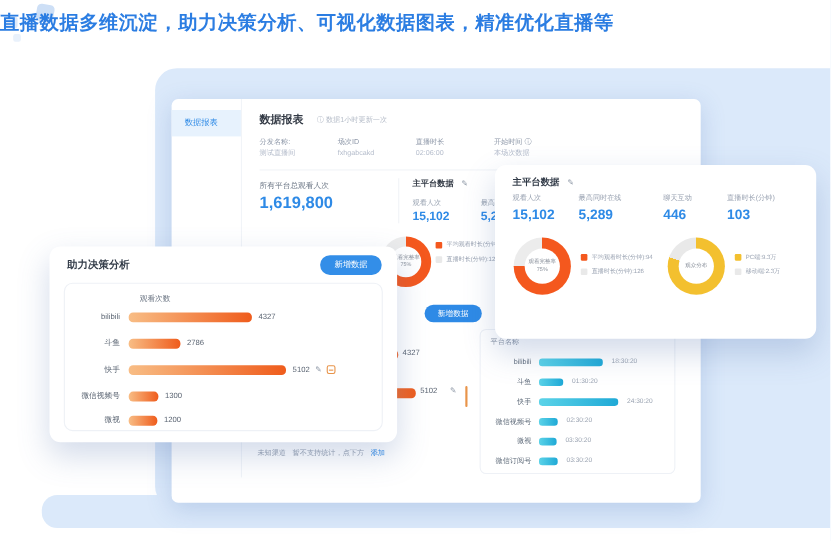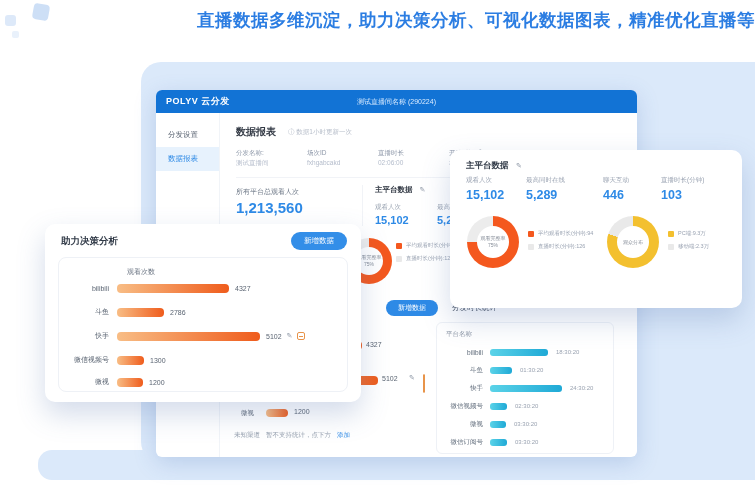--- a/index.html
+++ b/index.html
@@ -4,21 +4,21 @@
 <style>
   * { margin:0; padding:0; box-sizing:border-box; }
   html,body { background:#fff; }
   #stage {
     position:relative; width:755px; height:492px; overflow:hidden;
     font-family:"Liberation Sans","DejaVu Sans",sans-serif; background:#fff;
   }
   .abs { position:absolute; }
 
   
-  .headline { top:8px; left:0; width:100%; text-align:right; font-size:17.5px;
+  .headline { top:8px; left:0; width:100%; text-align:left; font-size:17.5px;
     font-weight:bold; color:#2b7de2; letter-spacing:.5px; }
   .deco1 { left:33px; top:4px; width:16px; height:16px; background:#cddff6; border-radius:4px; transform:rotate(10deg); }
   .deco2 { left:5px;  top:15px; width:11px; height:11px; background:#dde9f9; border-radius:3px; }
   .deco3 { left:12px; top:31px; width:7px;  height:7px;  background:#e9f1fb; border-radius:2px; }
 
   
   .band-main   { left:141px; top:62px;  width:614px; height:400px; background:#dbe9fa; border-radius:20px 0 0 20px; }
   .band-bottom { left:38px;  top:450px; width:717px; height:30px;  background:#dbe9fa; border-radius:14px 0 0 14px; }
 
   
@@ -114,27 +114,22 @@
 
   <div class="abs deco1"></div>
   <div class="abs deco2"></div>
   <div class="abs deco3"></div>
   <div class="abs headline">直播数据多维沉淀，助力决策分析、可视化数据图表，精准优化直播等</div>
 
   <div class="abs band-main"></div>
   <div class="abs band-bottom"></div>
 
   <div class="abs window">
-    <div class="win-header">
-      <span class="brand">POLYV 云分发</span>
-      <span class="win-title">测试直播间名称 (290224)</span>
-    </div>
     <div class="win-body">
       <div class="sidebar">
-        <div class="side-item">分发设置</div>
         <div class="side-item active">数据报表</div>
       </div>
       <div class="content">
         <div class="abs page-title">数据报表</div>
         <div class="abs page-note">ⓘ 数据1小时更新一次</div>
 
         <div class="abs meta-row">
           <div class="meta-col">
             <div class="meta-label">分发名称:</div>
             <div class="meta-value">测试直播间</div>
@@ -148,21 +143,21 @@
             <div class="meta-value">02:06:00</div>
           </div>
           <div class="meta-col">
             <div class="meta-label">开始时间 ⓘ</div>
             <div class="meta-value">本场次数据</div>
           </div>
         </div>
         <div class="abs divider"></div>
 
         <div class="abs total-label">所有平台总观看人次</div>
-        <div class="abs total-value">1,213,560</div>
+        <div class="abs total-value">1,619,800</div>
 
         <div class="abs mini-block">
           <div class="mini-title"><span>主平台数据</span> <span class="pencil">✎</span></div>
           <div class="mini-stats">
             <div class="mini-stat">
               <div class="s-label">观看人次</div>
               <div class="s-value">15,102</div>
             </div>
             <div class="mini-stat">
               <div class="s-label">最高同时在线</div>

